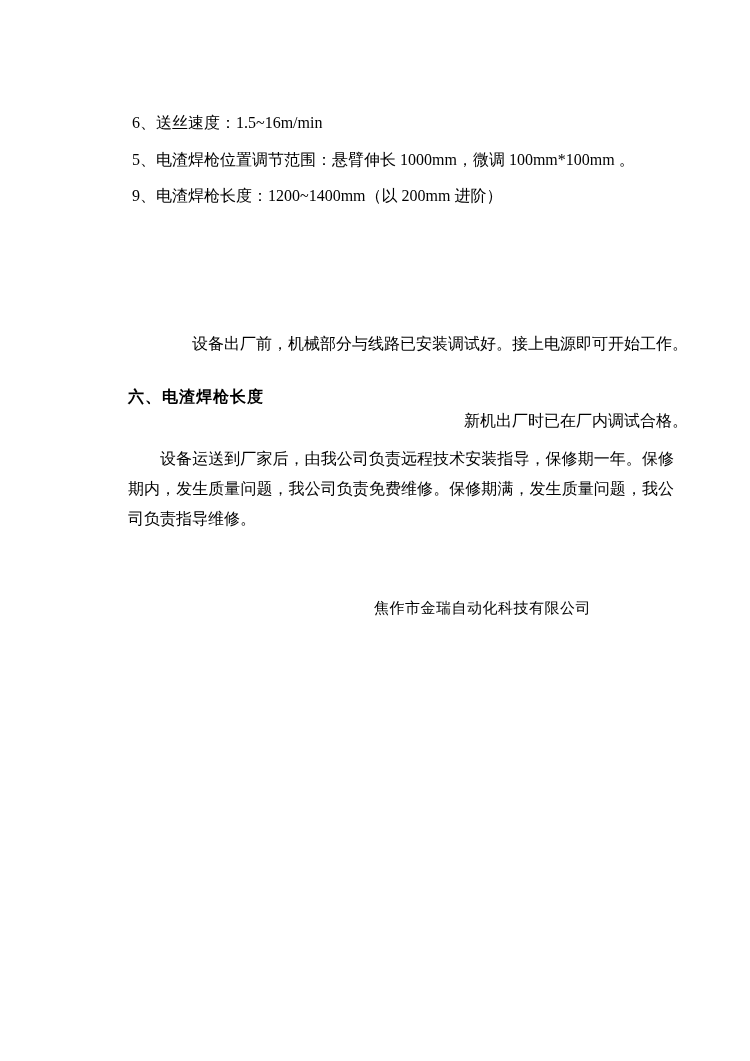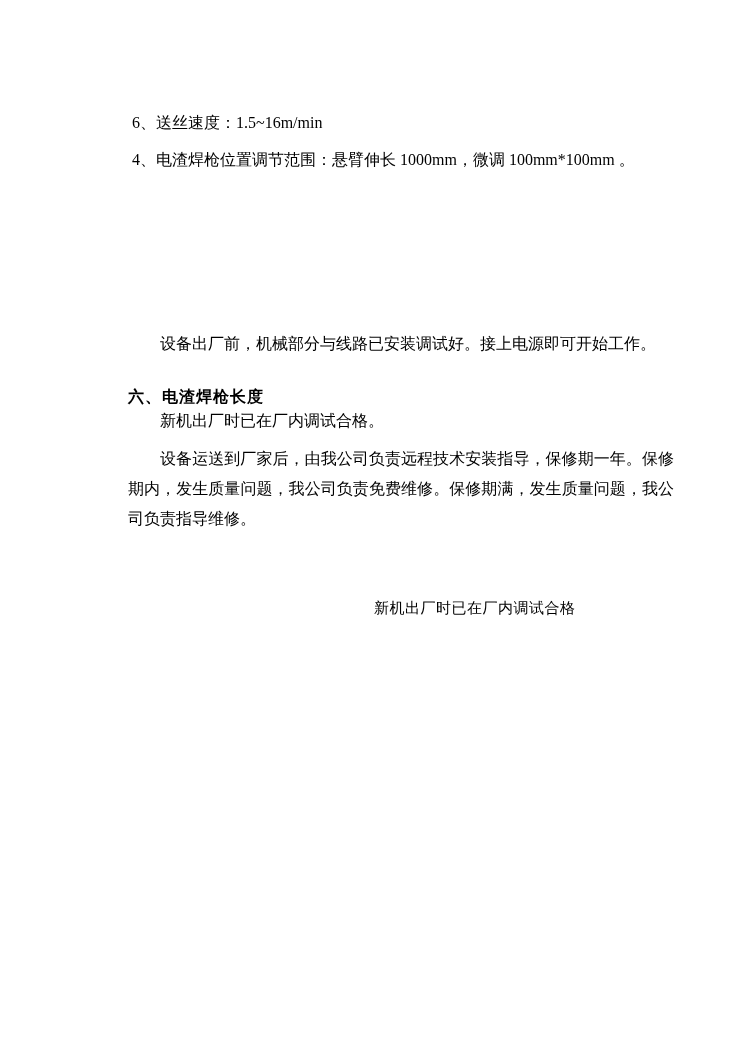--- a/index.html
+++ b/index.html
@@ -33,20 +33,21 @@
     line-height: 32px;
     letter-spacing: 1px;
     white-space: nowrap;
   }
   .heading-install { top: 268px; }
   .heading-service { top: 365px; }
   .para {
     position: absolute;
     left: 112px;
     font-size: 16px;
+    text-align: right;
   }
   .para-install {
     top: 312px;
     width: 560px;
     line-height: 32px;
     text-indent: 32px;
   }
   .para-service-1 {
     top: 390px;
     width: 560px;
@@ -70,27 +71,28 @@
     white-space: nowrap;
   }
 </style>
 </head>
 <body>
 
 <div class="page">
 
   <div class="spec-list">
     <p>6、送丝速度：1.5~16m/min</p>
-    <p>4、电渣焊枪位置调节范围：悬臂伸长 1000mm，微调 100mm*100mm 。</p>
+    <p>5、电渣焊枪位置调节范围：悬臂伸长 1000mm，微调 100mm*100mm 。</p>
+    <p>9、电渣焊枪长度：1200~1400mm（以 200mm 进阶）</p>
   </div>
 
 
   <p class="para para-install">设备出厂前，机械部分与线路已安装调试好。接上电源即可开始工作。</p>
 
   <h2 class="sec-heading heading-service">六、电渣焊枪长度</h2>
 
   <p class="para para-service-1">新机出厂时已在厂内调试合格。</p>
 
   <p class="para para-service-2">设备运送到厂家后，由我公司负责远程技术安装指导，保修期一年。保修期内，发生质量问题，我公司负责免费维修。保修期满，发生质量问题，我公司负责指导维修。</p>
 
-  <p class="company-line">新机出厂时已在厂内调试合格</p>
+  <p class="company-line">焦作市金瑞自动化科技有限公司</p>
 
 </div>
 
 </body></html>

